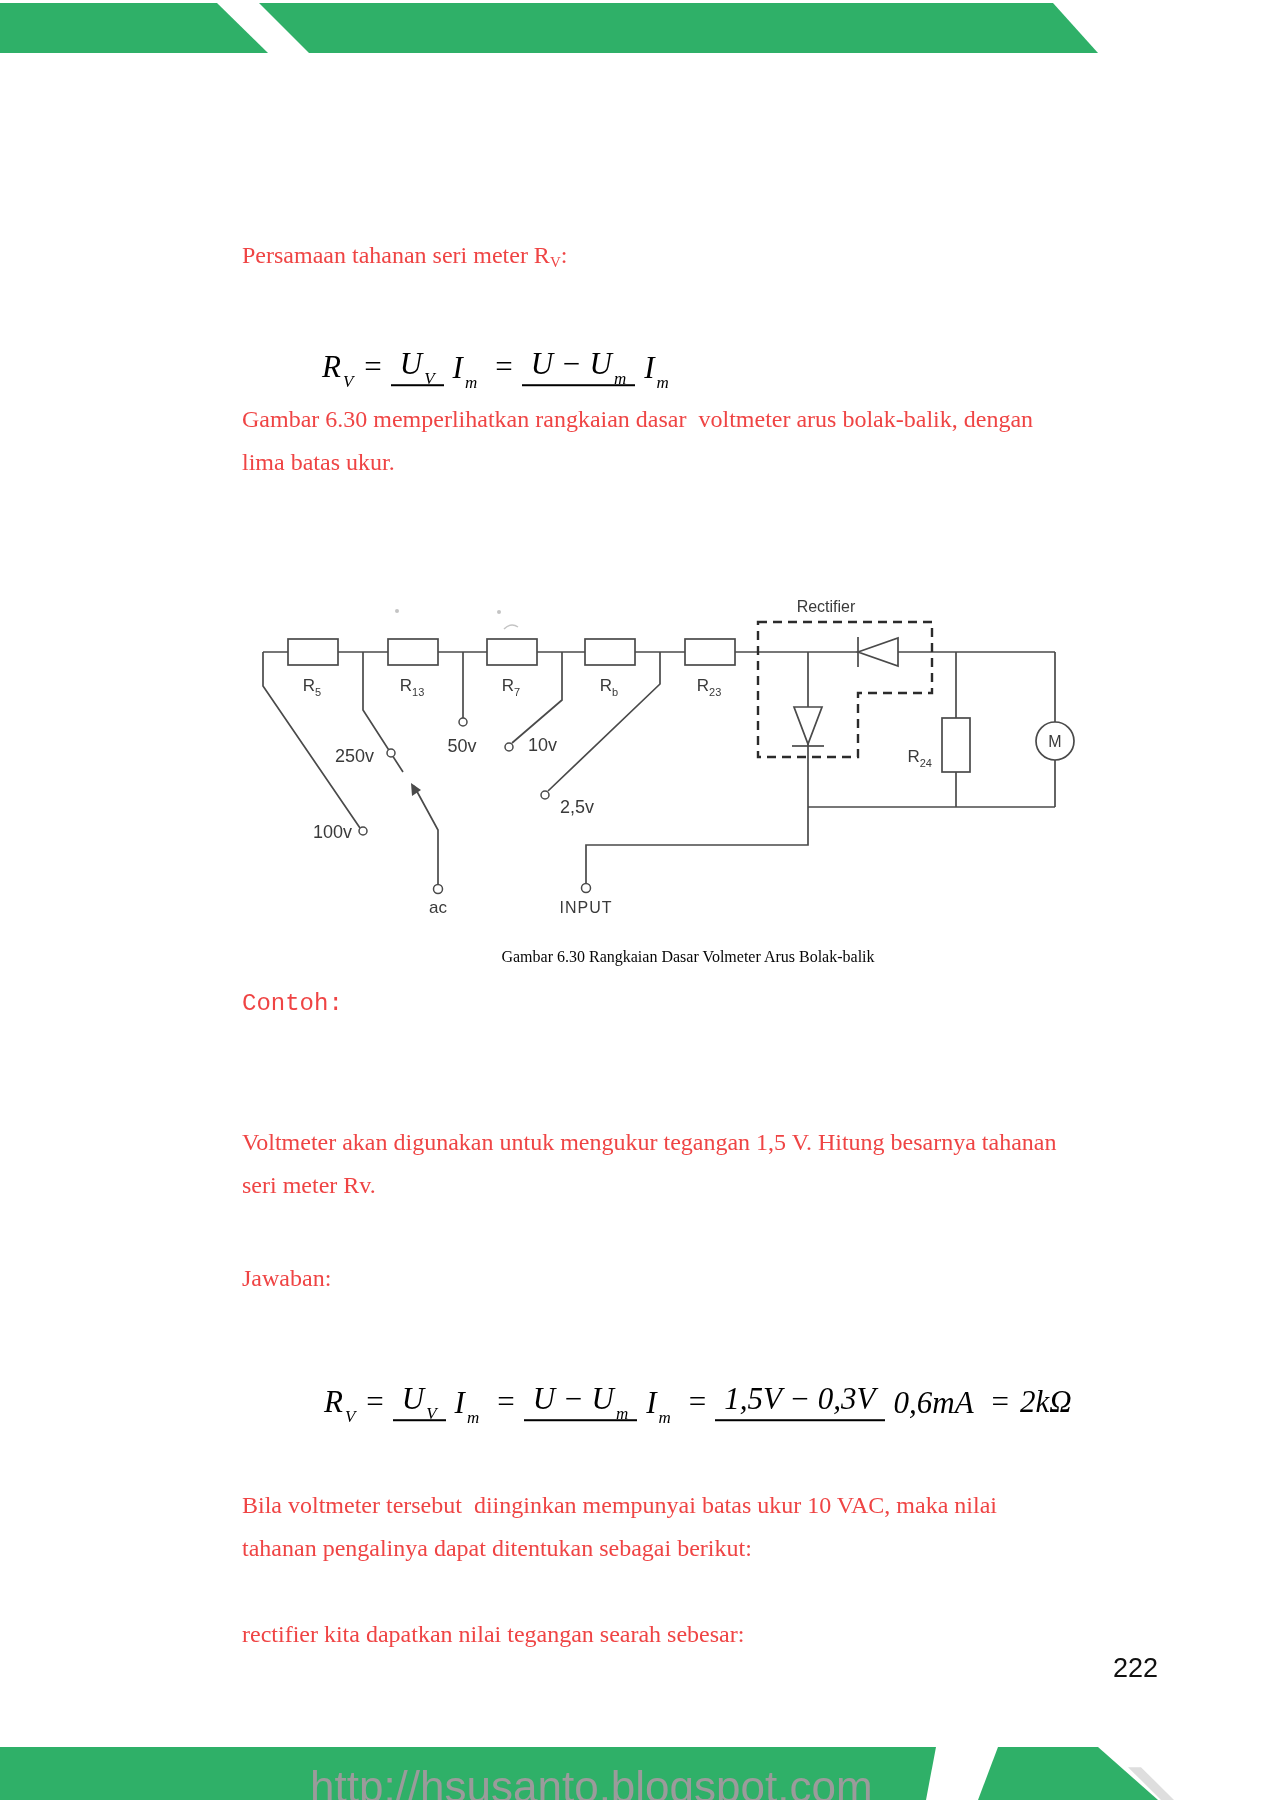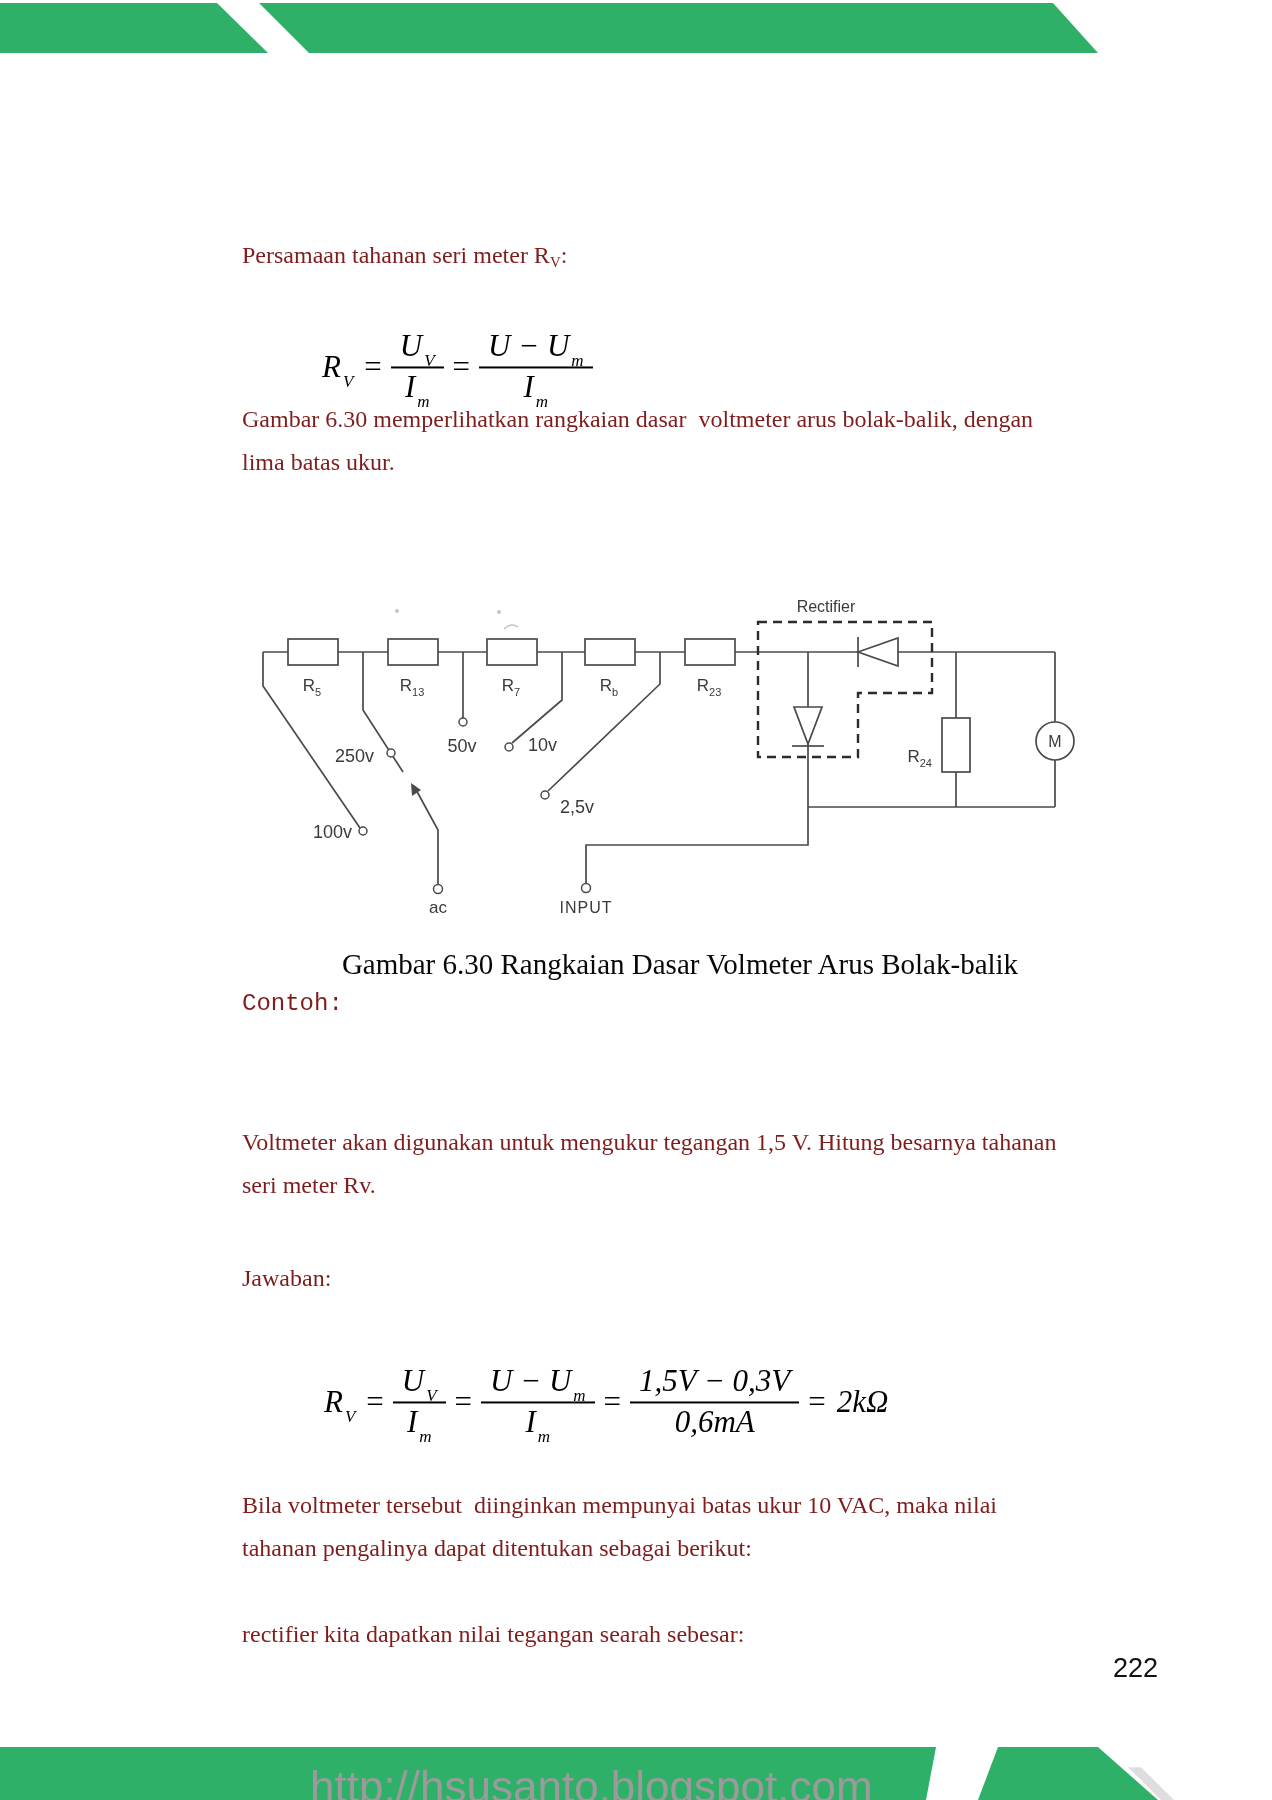--- a/index.html
+++ b/index.html
@@ -17,32 +17,32 @@
     clip-path:polygon(0 0,936px 0,926px 100%,0 100%);}
   .band-bot .g2{position:absolute;left:0;top:0;width:100%;height:100%;background:#2fb068;
     clip-path:polygon(998px 0,1098px 0,1158px 100%,978px 100%);}
   .band-bot .sh{position:absolute;left:0;top:0;width:100%;height:100%;background:#dedede;
     clip-path:polygon(1128px 38%,1141px 38%,1174px 100%,1161px 100%);}
   .url{position:absolute;left:310px;top:1762px;font-family:"Liberation Sans",sans-serif;
        font-size:44px;color:#9b9b9b;letter-spacing:0px;white-space:pre;z-index:5;}
   .url2{position:absolute;left:312px;top:1796px;font-family:"Liberation Sans",sans-serif;
        font-size:44px;color:#c2c2c2;white-space:pre;z-index:5;}
   
-  .bodyline{position:absolute;font-size:24px;line-height:30px;white-space:pre;color:#7f1d1d;}
+  .bodyline{position:absolute;font-size:24px;line-height:30px;white-space:pre;color:#ef4444;}
   .sub-up{font-size:15px;vertical-align:-4px;}
-  .caption{position:absolute;left:280px;top:948px;width:800px;text-align:center;
-           font-size:29px;white-space:pre;}
+  .caption{position:absolute;left:288px;top:948px;width:800px;text-align:center;
+           font-size:16px;white-space:pre;}
   .pagenum{position:absolute;left:1085px;top:1653px;font-family:"Liberation Sans",sans-serif;
            font-size:27px;color:#111;margin-left:28px;}
   
   .formula{position:absolute;transform:translateY(-50%);display:flex;align-items:center;
            font-family:"Liberation Serif",serif;font-style:italic;font-size:31px;color:#000;}
   .formula .eq{font-style:normal;margin:0 9px;}
   .formula .lhs{margin-right:2px;}
-  .frac{display:inline-flex;flex-direction:column;align-items:center;}
+  .frac{display:inline-flex;flex-direction:row;align-items:center;}
   .frac .num{padding:0 9px 3px 9px;border-bottom:2px solid #000;line-height:1.05;}
   .frac .den{padding:3px 9px 0 9px;line-height:1.05;}
   .msub{font-size:17px;position:relative;top:10px;margin-left:2px;}
   .result{margin-left:2px;}
   
   .diagram{position:absolute;left:225px;top:505px;}
   .diagram text{font-family:"Liberation Sans",sans-serif;fill:#3a3a3a;}
 </style>
 </head>
 <body>

